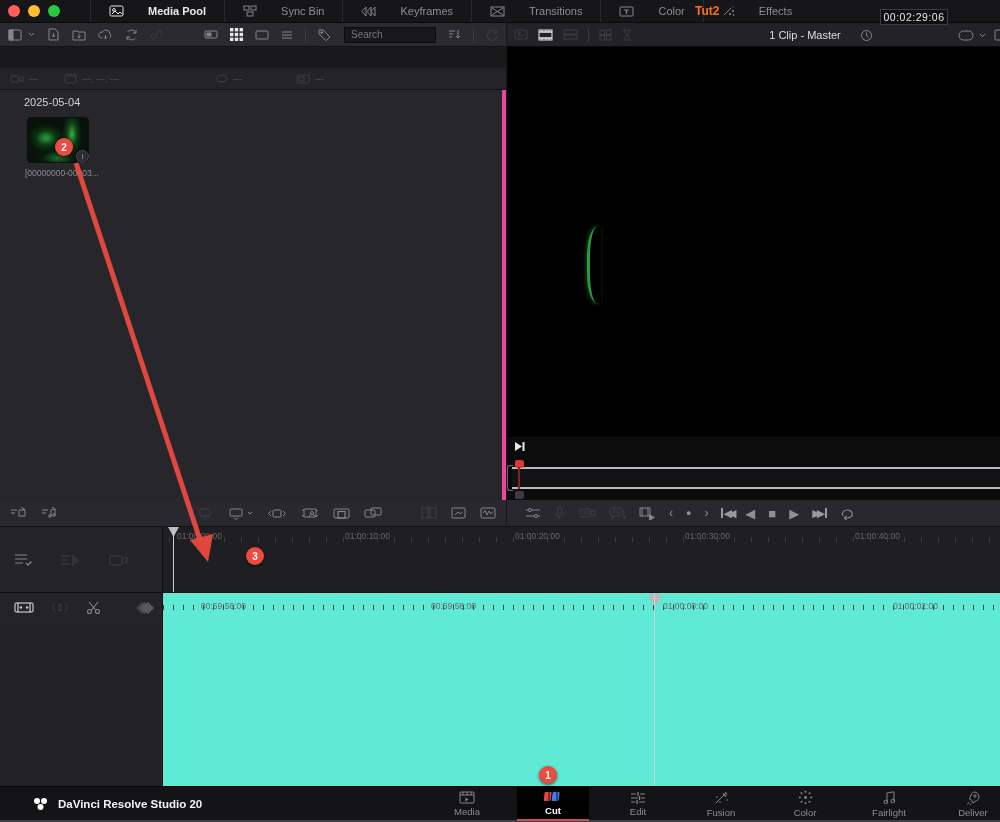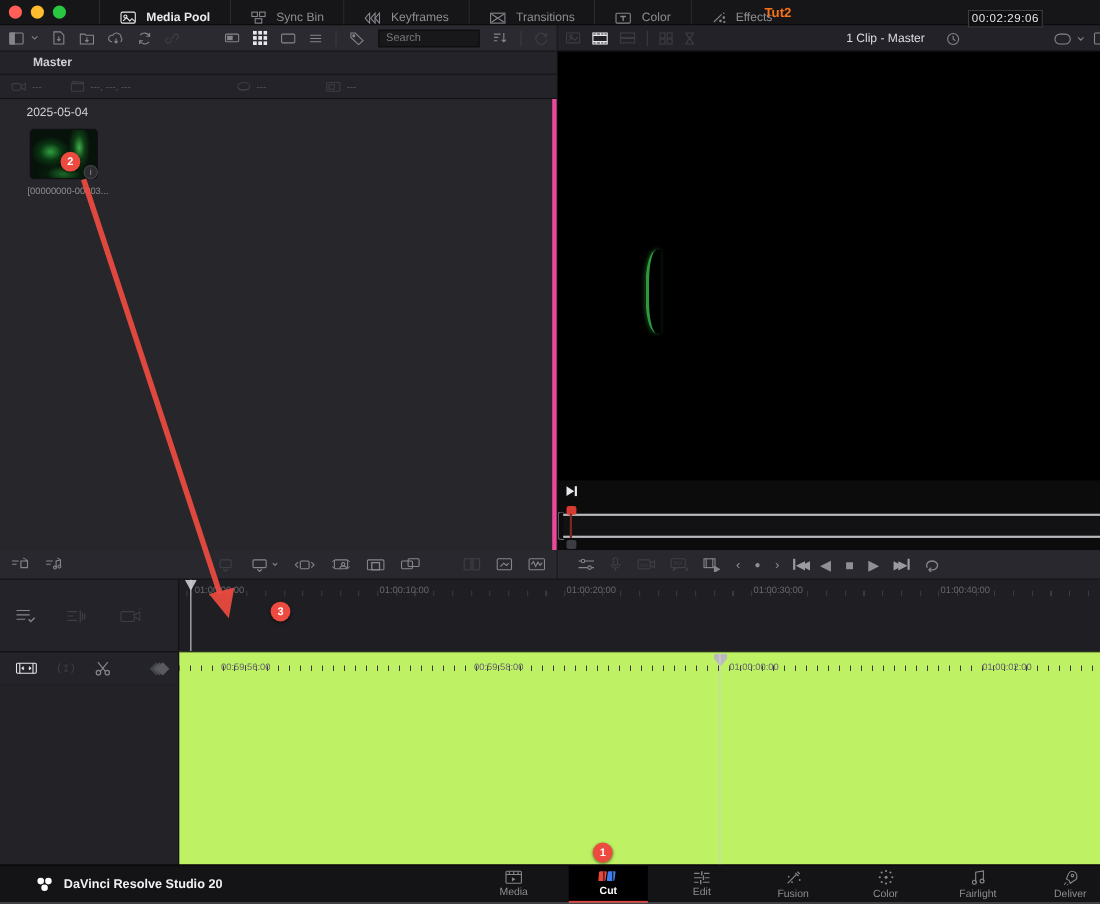--- a/index.html
+++ b/index.html
@@ -11,21 +11,21 @@
   .abs { position:absolute; }
   .icon { display:inline-flex; align-items:center; justify-content:center; color:#85858c; }
   .icon.dim { color:#46464c; opacity:.75; }
   .icon.bright { color:#e8e8ec; }
   svg { display:block; }
   .vdiv { width:1px; background:#3a3a40; height:14px; }
 
   
   #topbar { left:0; top:0; width:1000px; height:23px; background:#161618; border-bottom:1px solid #0a0a0b; display:flex; align-items:center; }
   .tl { width:12px; height:12px; border-radius:50%; margin-left:8px; }
-  .toptab { display:flex; align-items:flex-end; gap:9px; padding:0 18px; height:100%; color:#8d8d93; font-size:11px; border-left:1px solid #2a2a2e; }
+  .toptab { display:flex; align-items:center; gap:24px; padding:0 18px; height:100%; color:#8d8d93; font-size:11px; border-left:1px solid #2a2a2e; }
   .toptab:first-of-type { border-left:none; }
   .toptab.active { color:#e9e9ec; font-weight:bold; }
   #wintitle { position:absolute; left:695px; top:4px; color:#f97316; font-size:12px; font-weight:bold; }
 
   
   #mp-toolbar { left:0; top:23px; width:506px; height:24px; background:#2a2a30; border-bottom:1px solid #121214; display:flex; align-items:center; gap:12px; padding:0 8px; }
   #mp-search { width:92px; height:16px; background:#18181b; border:1px solid #0d0d0f; color:#bfbfc4; font-size:10px; padding:0 6px; }
   #mp-search::placeholder { color:#77777d; }
   #mp-binrow { left:0; top:47px; width:506px; height:21px; background:#232329; border-bottom:1px solid #131315; display:flex; align-items:center; padding:0 30px; }
   #mp-binrow span { color:#cfcfd4; font-size:11px; font-weight:bold; }
@@ -67,21 +67,21 @@
 
   
   #tl-sidebar-top { left:0; top:527px; width:163px; height:65px; background:#232329; border-right:1px solid #0e0e10; }
   #tl-sidebar-tools { left:0; top:592px; width:163px; height:30px; background:#232329; border-right:1px solid #0e0e10; border-top:1px solid #0e0e10; display:flex; align-items:center; gap:17px; padding:0 14px; }
   #tl-sidebar-bottom { left:0; top:622px; width:163px; height:164px; background:#222227; border-right:1px solid #0e0e10; }
   #tl-upper { left:163px; top:527px; width:837px; height:65px; background:#1e1e23; }
   #tl-upper-ruler, #tl-lower-ruler { position:absolute; left:0; top:0; width:100%; height:15px;
     background:repeating-linear-gradient(90deg, #3a3a40 0 1px, transparent 1px 17px);
     background-position:10px bottom; background-size:100% 5px; background-repeat:repeat-x; background-position-y:10px; }
   .tick-label { position:absolute; top:4px; color:#66666d; font-size:8.5px; }
-  #tl-lower { left:163px; top:592px; width:837px; height:194px; background:#bef264; border-top:1px solid #0e0e10; }
+  #tl-lower { left:163px; top:592px; width:837px; height:194px; background:#5eead4; border-top:1px solid #0e0e10; }
   .playhead-line { position:absolute; width:1px; background:#cfcfd3; }
   .playhead-head { position:absolute; width:11px; height:10px; background:#b9b9be; clip-path:polygon(0 0,100% 0,50% 100%); }
 
   
   #bottombar { left:0; top:786px; width:1000px; height:36px; background:#141416; border-top:1px solid #060607; }
   #app-brand { position:absolute; left:32px; top:9px; display:flex; align-items:center; gap:9px; }
   #app-brand span { color:#f2f2f4; font-size:11.5px; font-weight:bold; }
   .page-tab { position:absolute; top:0; width:72px; height:34px; display:flex; flex-direction:column; align-items:center; justify-content:center; gap:2px; }
   .page-tab .plabel { color:#8d8d93; font-size:9.5px; }
   .page-tab.active { background:#000; height:34px; border-bottom:2px solid #e8453c; }
@@ -249,23 +249,20 @@
       </span>
     <div class="vdiv"></div>
     <span class="icon dim">
         <svg width="12" height="12" viewBox="0 0 12 12" fill="none" stroke="currentColor">
           <path d="M10.5 4A5 5 0 1 0 11 7"></path>
           <path d="M11 1v3H8"></path>
         </svg>
       </span>
   </div>
 
-  <div id="mp-binrow" class="abs">
-    <span>Master</span>
-  </div>
 
   <div id="mp-inforow" class="abs">
     <div class="info-pair">
       <span class="icon dim">
           <svg width="14" height="10" viewBox="0 0 14 10" fill="none" stroke="currentColor">
             <rect x="1" y="2" width="8" height="6" rx="1"></rect>
             <path d="M9 4.5L13 2v6L9 5.5"></path>
           </svg>
         </span>
       <span>---</span>

